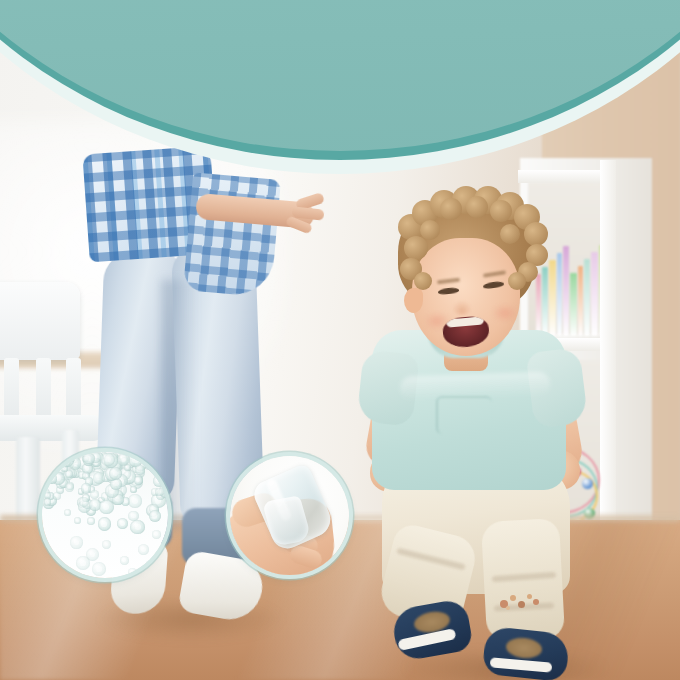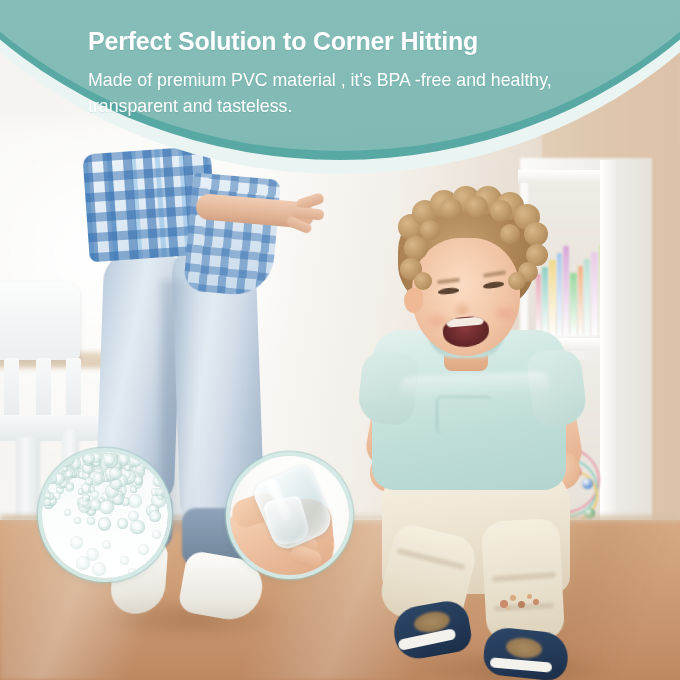--- a/index.html
+++ b/index.html
@@ -860,24 +860,20 @@
         <div class="curl" style="left: 420px; top: 220px; width: 20px; height: 20px;"></div>
         <div class="curl" style="left: 500px; top: 224px; width: 20px; height: 20px;"></div>
       </div>
 
   </div>
 
   <div class="curve-pale"></div>
   <div class="curve-rim"></div>
   <div class="curve-main"></div>
 
-  <div class="header-text">
-    <h1 class="headline">Perfect Solution to Corner Hitting</h1>
-    <p class="subline">Made of premium PVC material , it's BPA -free and healthy, transparent and tasteless.</p>
-  </div>
 
   <div class="inset inset-a" id="insetA">
       <div class="pellet" style="left: 10.8445px; top: 3.63201px; width: 9.69258px; height: 9.69258px; opacity: 0.84;"></div>
       <div class="pellet" style="left: 56.4839px; top: 44.9018px; width: 6.24362px; height: 6.24362px; opacity: 0.91;"></div>
       <div class="pellet" style="left: 117.192px; top: 8.02053px; width: 8.78589px; height: 8.78589px; opacity: 0.65;"></div>
       <div class="pellet" style="left: 43.789px; top: 53.063px; width: 10.7007px; height: 10.7007px; opacity: 0.99;"></div>
       <div class="pellet" style="left: 58.4474px; top: 18.7215px; width: 11.3707px; height: 11.3707px; opacity: 0.92;"></div>
       <div class="pellet" style="left: -2.12138px; top: 10.607px; width: 11.4378px; height: 11.4378px; opacity: 0.81;"></div>
       <div class="pellet" style="left: 106.056px; top: 8.05229px; width: 12.8704px; height: 12.8704px; opacity: 0.85;"></div>
       <div class="pellet" style="left: -4.73887px; top: 12.9271px; width: 10.1532px; height: 10.1532px; opacity: 1;"></div>

